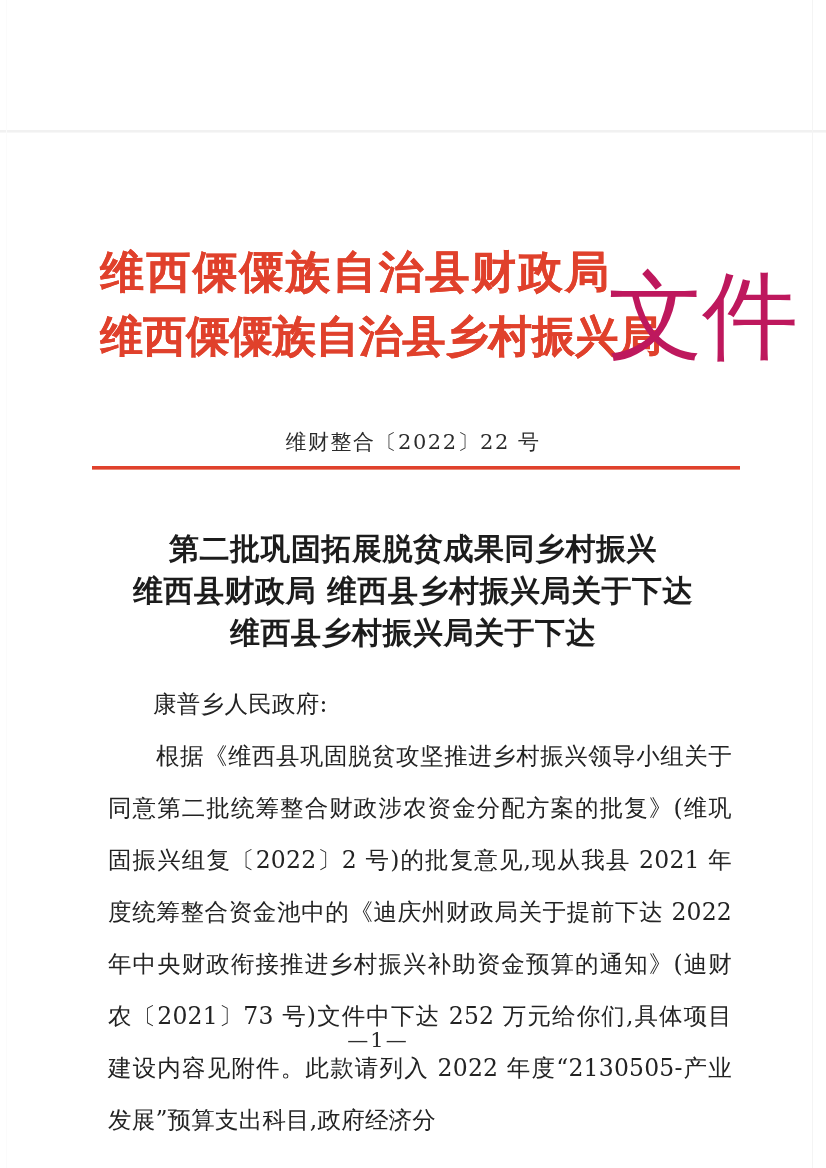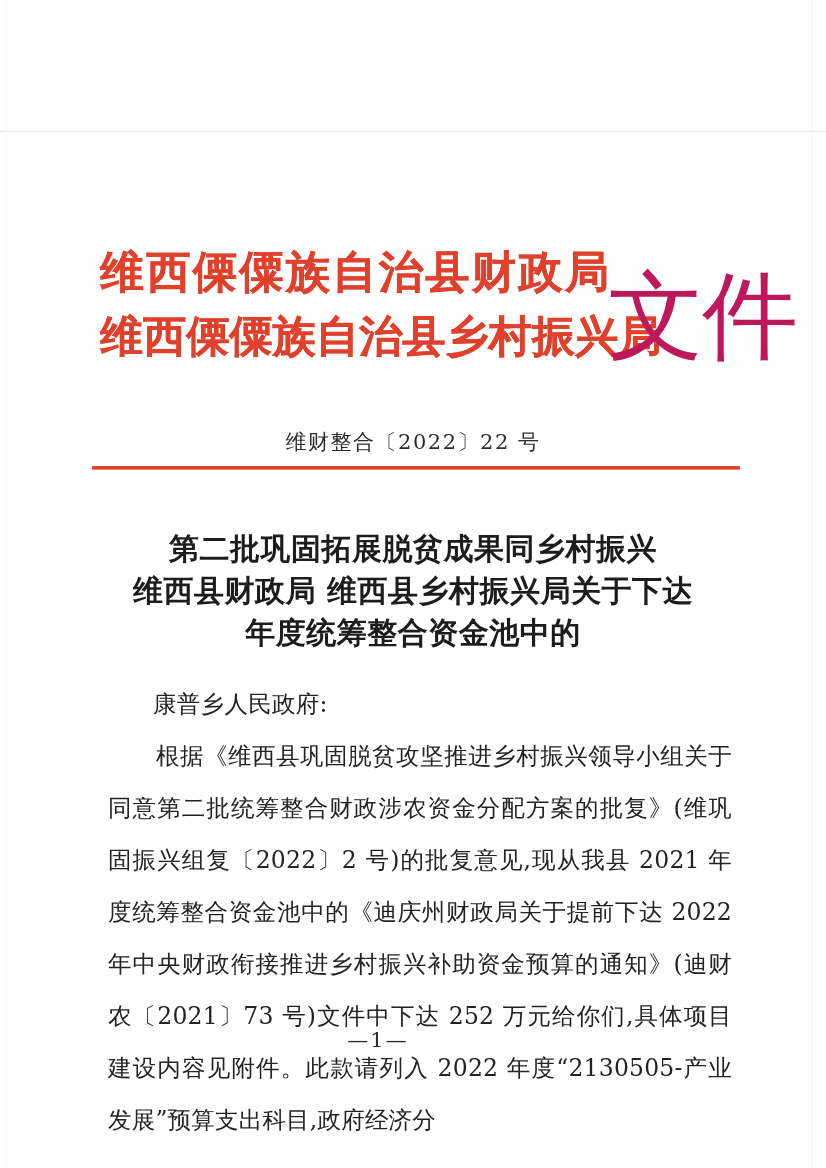--- a/index.html
+++ b/index.html
@@ -214,21 +214,21 @@
   </div>
 
   <div class="doc-number">维财整合〔2022〕22 号</div>
 
   <div class="red-rule"></div>
   <div class="red-rule-shadow"></div>
 
   <div class="doc-title">
     <div class="tline">第二批巩固拓展脱贫成果同乡村振兴</div>
     <div class="tline">维西县财政局 维西县乡村振兴局关于下达</div>
-    <div class="tline">年度统筹整合资金池中的</div>
+    <div class="tline">维西县乡村振兴局关于下达</div>
   </div>
 
   <div class="body-block">
     <div class="addressee">康普乡人民政府:</div>
     <div class="body-para">根据《维西县巩固脱贫攻坚推进乡村振兴领导小组关于同意第二批统筹整合财政涉农资金分配方案的批复》(维巩固振兴组复〔2022〕2 号)的批复意见,现从我县 2021 年度统筹整合资金池中的《迪庆州财政局关于提前下达 2022 年中央财政衔接推进乡村振兴补助资金预算的通知》(迪财农〔2021〕73 号)文件中下达 252 万元给你们,具体项目建设内容见附件。此款请列入 2022 年度“2130505-产业发展”预算支出科目,政府经济分</div>
   </div>
 
   <div class="page-number">—1—</div>
 
 </div>

